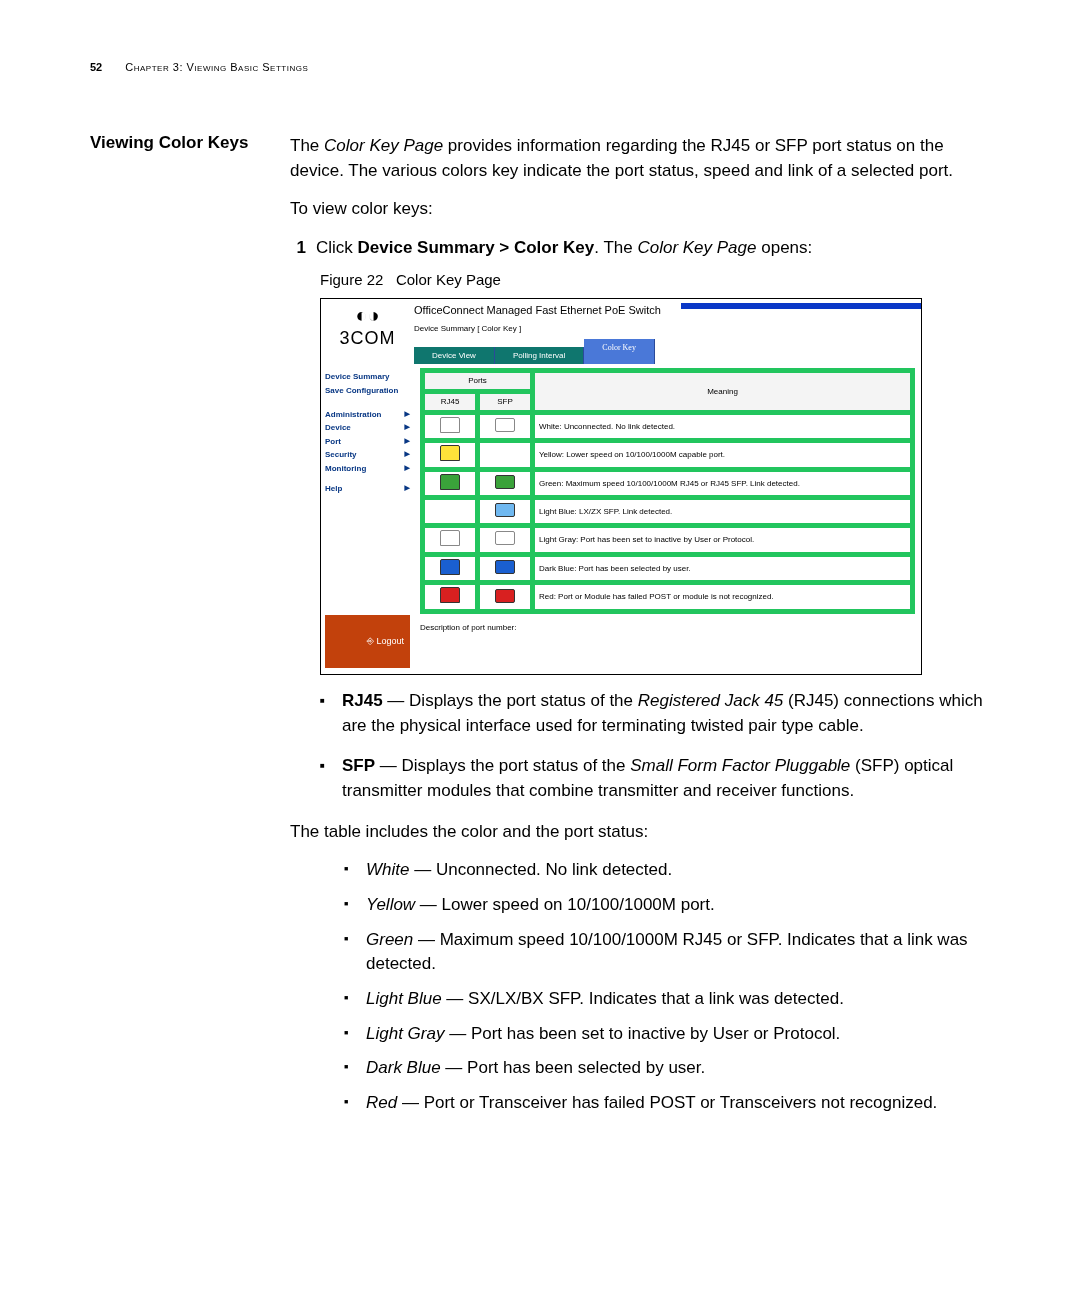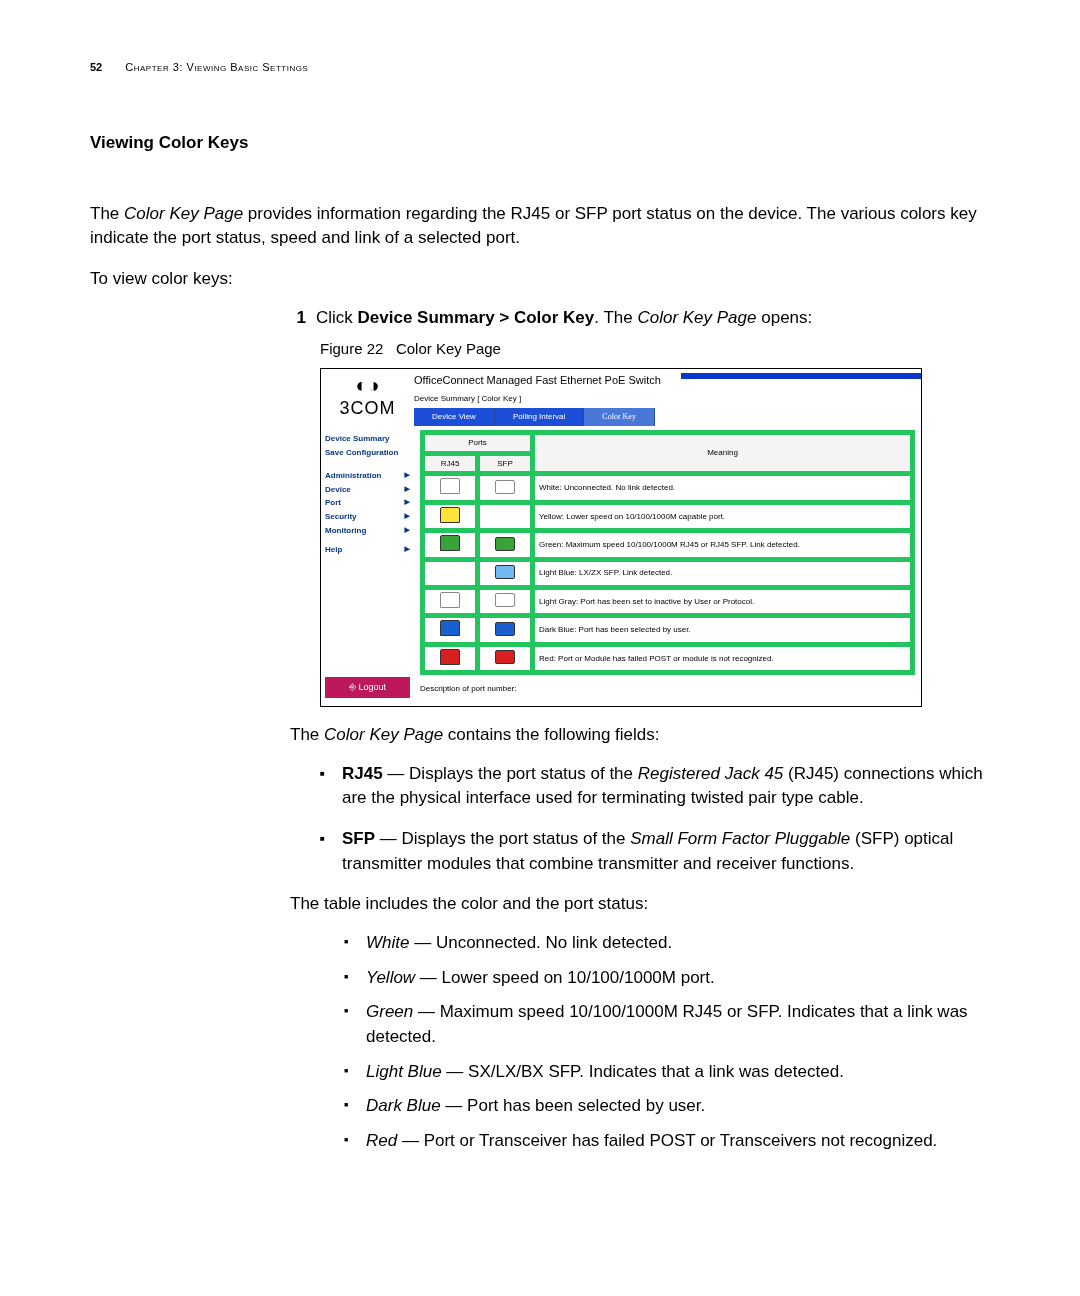--- a/index.html
+++ b/index.html
@@ -18,33 +18,32 @@
     font-weight: bold;
     margin-right: 20px;
   }
   .chapter-title {
     font-variant: small-caps;
     letter-spacing: 0.5px;
   }
   .two-col {
     display: flex;
     gap: 30px;
-    flex-direction: column;
   }
   .side-heading {
     width: 170px;
     flex-shrink: 0;
     font-weight: bold;
     font-size: 17px;
   }
   .main-col {
     flex: 1;
   }
   .para {
-    margin: 16px 0 14px 0;
+    margin: 3px 0 14px 0;
   }
   .step {
     display: flex;
     gap: 10px;
     margin-bottom: 8px;
   }
   .step-num {
     font-weight: bold;
     width: 16px;
     text-align: right;
@@ -102,45 +101,45 @@
   }
   .tabs {
     display: flex;
     font-size: 8px;
   }
   .tab {
     padding: 3px 18px;
     color: #fff;
     border-right: 1px solid #2a4a9a;
   }
-  .tab.dark { background: #1d4ed8; }
+  .tab.dark { background: #0f766e; margin-top: 8px; }
   .tab.light { background: #4a78d8; font-family: Liberation Serif, serif; }
   .ss-body {
     display: flex;
   }
   .nav {
     width: 85px;
     padding: 6px 4px;
     font-size: 8px;
     color: #083784;
   }
   .nav-item {
     display: flex;
     justify-content: space-between;
     padding: 1px 0;
   }
   .nav-item.bold { font-weight: bold; }
   .nav-arrow { font-size: 7px; }
   .logout {
     margin-top: 120px;
-    background: #be185d;
+    background: #c2410c;
     color: #fff;
     font-size: 9px;
-    padding: 4px 6px;
-    text-align: center;
+    padding: 20px 6px;
+    text-align: right;
   }
   .ck-panel {
     flex: 1;
     padding: 4px 6px 10px 6px;
   }
   .ck-table {
     border-collapse: collapse;
     width: 100%;
     font-size: 8px;
   }
@@ -336,36 +335,34 @@
               </tr>
             </tbody>
         </table>
         <div class="desc-lines">
           <div>Description of port number:</div>
         </div>
       </div>
     </div>
   </div>
 
-  <p class="para">
-    <span>The </span><em class="i">Color Key Page</em><span> contains the following fields:</span>
-  </p>
 
   <ul class="sq">
     <li>
       <b>RJ45</b><span> — Displays the port status of the </span><em class="i">Registered Jack 45</em><span> (RJ45) connections which are the physical interface used for terminating twisted pair type cable.</span>
     </li>
     <li>
       <b>SFP</b><span> — Displays the port status of the </span><em class="i">Small Form Factor Pluggable</em><span> (SFP) optical transmitter modules that combine transmitter and receiver functions.</span>
     </li>
   </ul>
 
   <p class="para">The table includes the color and the port status:</p>
 
   <ul class="sq inner">
     <li><em class="i">White</em><span> — Unconnected. No link detected.</span></li>
     <li><em class="i">Yellow</em><span> — Lower speed on 10/100/1000M port.</span></li>
     <li><em class="i">Green</em><span> — Maximum speed 10/100/1000M RJ45 or SFP. Indicates that a link was detected.</span></li>
     <li><em class="i">Light Blue</em><span> — SX/LX/BX SFP. Indicates that a link was detected.</span></li>
+    <li><em class="i">Light Gray</em><span> — Port has been set to inactive by User or Protocol.</span></li>
     <li><em class="i">Dark Blue</em><span> — Port has been selected by user.</span></li>
     <li><em class="i">Red</em><span> — Port or Transceiver has failed POST or Transceivers not recognized.</span></li>
   </ul>
 </div>
 
 </body></html>

